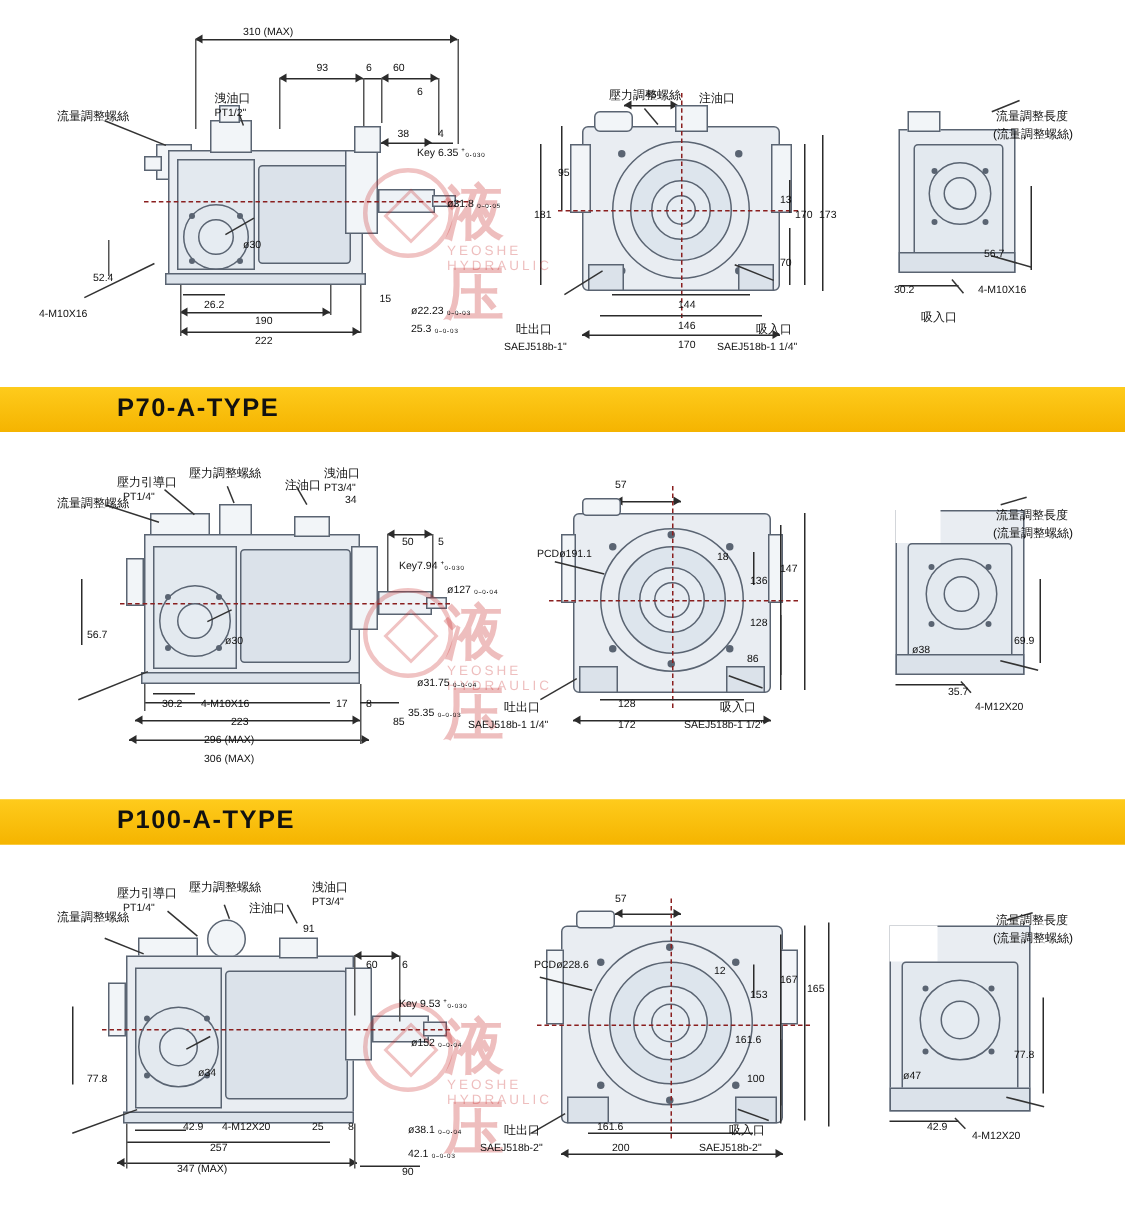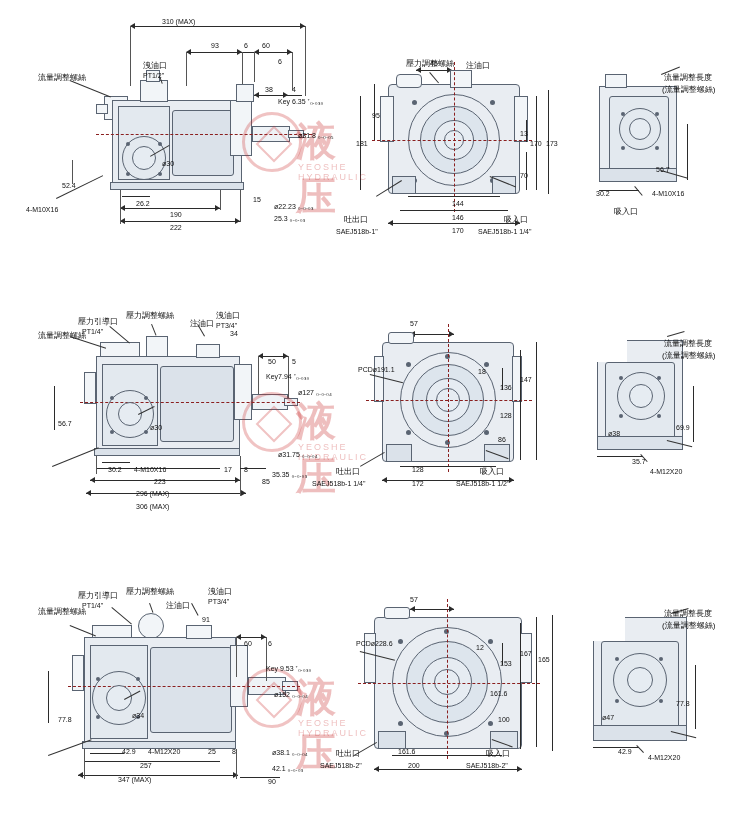--- a/index.html
+++ b/index.html
@@ -178,20 +178,24 @@
       <div class="dot" style="left:80px;top:146px;width:4px;height:4px;"></div>
       <div class="body dark" style="left:24px;top:168px;width:78px;height:14px;"></div>
       <div class="dim v" style="left:112px;top:124px;height:56px;"></div>
       <div class="dim h" style="left:24px;top:190px;width:40px;"></div>
       <div class="lead" style="left:86px;top:74px;width:20px;transform:rotate(-22deg);"></div>
       <div class="lead" style="left:86px;top:170px;width:28px;transform:rotate(16deg);"></div>
       <div class="lead" style="left:60px;top:186px;width:12px;transform:rotate(50deg);"></div>
     </div>
   </div>
 
+  <div class="section-bar" style="top:258px;">
+    <div class="bar-inner"></div>
+    <div class="title">P70-A-TYPE</div>
+  </div>
 
   <div class="block" style="left:0;top:290px;width:750px;height:240px;">
 
     <div class="dwg" style="left:0;top:0;width:320px;height:240px;">
       <div class="body lite" style="left:100px;top:52px;width:40px;height:28px;"></div>
       <div class="body lite" style="left:146px;top:46px;width:22px;height:22px;"></div>
       <div class="body" style="left:96px;top:66px;width:144px;height:98px;"></div>
       <div class="body mid" style="left:102px;top:74px;width:56px;height:82px;"></div>
       <div class="body dark" style="left:160px;top:76px;width:74px;height:76px;border-radius:3px;"></div>
       <div class="body lite" style="left:84px;top:82px;width:12px;height:32px;"></div>
@@ -290,20 +294,24 @@
       <div class="dot" style="left:82px;top:124px;width:4px;height:4px;"></div>
       <div class="body dark" style="left:22px;top:146px;width:86px;height:14px;"></div>
       <div class="dim v" style="left:118px;top:96px;height:56px;"></div>
       <div class="dim h" style="left:22px;top:166px;width:46px;"></div>
       <div class="lead" style="left:92px;top:46px;width:18px;transform:rotate(-16deg);"></div>
       <div class="lead" style="left:92px;top:150px;width:26px;transform:rotate(14deg);"></div>
       <div class="lead" style="left:66px;top:164px;width:10px;transform:rotate(48deg);"></div>
     </div>
   </div>
 
+  <div class="section-bar" style="top:533px;">
+    <div class="bar-inner"></div>
+    <div class="title">P100-A-TYPE</div>
+  </div>
 
   <div class="block" style="left:0;top:565px;width:750px;height:253px;">
 
     <div class="dwg" style="left:0;top:0;width:320px;height:253px;">
       <div class="body lite" style="left:92px;top:60px;width:40px;height:26px;"></div>
       <div class="body lite" style="left:138px;top:48px;width:26px;height:26px;border-radius:50%;"></div>
       <div class="body" style="left:84px;top:72px;width:152px;height:110px;"></div>
       <div class="body mid" style="left:90px;top:80px;width:58px;height:94px;"></div>
       <div class="body dark" style="left:150px;top:82px;width:82px;height:86px;border-radius:3px;"></div>
       <div class="body lite" style="left:72px;top:90px;width:12px;height:36px;"></div>

